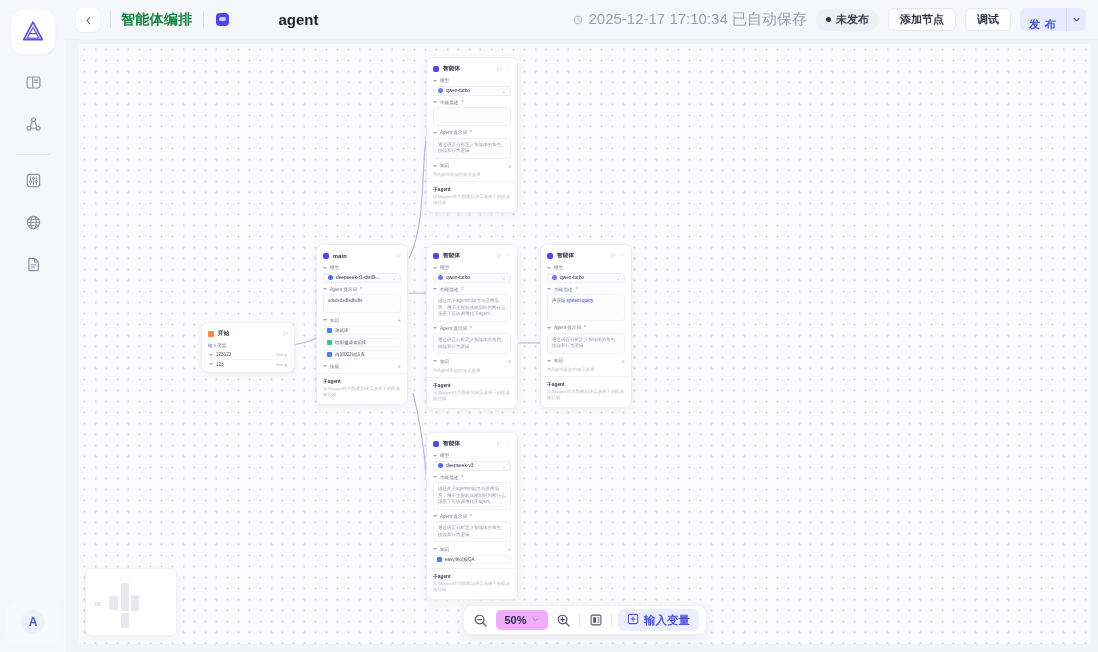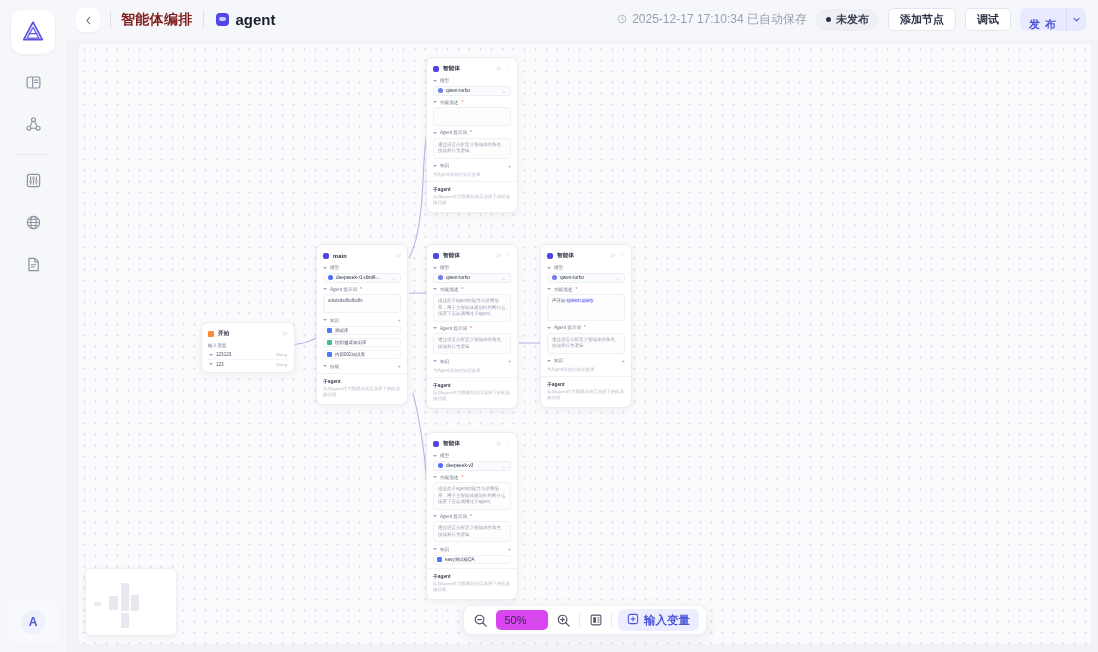--- a/index.html
+++ b/index.html
@@ -55,34 +55,34 @@
     display: flex; align-items: center;
     background: #f6f7fa;
     padding: 0 12px 0 10px;
   }
   .back-btn {
     width: 24px; height: 24px; border-radius: 7px; background: #ffffff;
     display: flex; align-items: center; justify-content: center;
     cursor: pointer; box-shadow: 0 1px 2px rgba(30,30,60,.05);
   }
   .vdiv { width: 1px; height: 17px; background: #dfe1e8; margin: 0 10px; }
-  .crumb-title { font-size: 14px; font-weight: 700; color: #7f1d1d; letter-spacing: .3px; }
+  .crumb-title { font-size: 14px; font-weight: 700; color: #15803d; letter-spacing: .3px; }
   .agent-chip { display: flex; align-items: center; gap: 7px; margin-left: 2px; }
   .agent-dot {
     width: 13px; height: 13px; border-radius: 4px; background: #4f46e5;
     position: relative; flex: 0 0 13px;
   }
   .agent-dot::after {
     content: ""; position: absolute; left: 3px; top: 4px;
     width: 7px; height: 4px; border-radius: 2px; background: #c9cdf7;
   }
-  .agent-name { font-size: 15px; font-weight: 700; color: #1c1f2b; }
+  .agent-name { font-size: 15px; font-weight: 700; color: #1c1f2b; margin-left: 43px; }
 
   .topbar-right { margin-left: auto; display: flex; align-items: center; gap: 9px; }
-  .save-info { display: flex; align-items: center; gap: 5px; color: #9a9db0; font-size: 12px; white-space: nowrap; justify-content: center; }
+  .save-info { display: flex; align-items: center; gap: 5px; color: #9a9db0; font-size: 15px; white-space: nowrap; justify-content: center; }
   .pill-unpub {
     display: flex; align-items: center; gap: 5px;
     background: #eef0f5; border-radius: 12px; height: 22px;
     padding: 0 10px; font-size: 11px; color: #3b3f52; font-weight: 600;
     cursor: pointer;
   }
   .pill-unpub .dt { width: 5px; height: 5px; border-radius: 50%; background: #2b2f40; }
   .btn-wht {
     height: 23px; padding: 0 11px; border-radius: 6px;
     background: #ffffff; border: 1px solid #e5e6ed;
@@ -195,23 +195,23 @@
   
   .toolbar {
     position: absolute; left: 50%; transform: translateX(-50%); bottom: 9px;
     height: 30px; background: #ffffff; border-radius: 8px;
     border: 1px solid #eef0f4;
     box-shadow: 0 3px 12px rgba(40,42,80,.09);
     display: flex; align-items: center; padding: 0 7px; gap: 6px;
   }
   .tb-ico { width: 19px; height: 19px; display: flex; align-items: center; justify-content: center; color: #5a5d72; cursor: pointer; border-radius: 5px; }
   .zoom-val {
-    height: 20px; min-width: 52px; border-radius: 5px; background: #d946ef;
+    height: 20px; min-width: 52px; border-radius: 5px; background: #f0abfc;
     display: flex; align-items: center; justify-content: center; gap: 4px;
-    font-size: 11px; color: #2c2f42; font-weight: 400; cursor: pointer;
+    font-size: 11px; color: #2c2f42; font-weight: 700; cursor: pointer;
   }
   .tb-sep { width: 1px; height: 15px; background: #e9eaf0; }
   .tb-add {
     height: 22px; border-radius: 6px; background: #eceeff;
     display: flex; align-items: center; gap: 5px; padding: 0 9px;
     font-size: 11.5px; color: #4b55d8; font-weight: 600; cursor: pointer;
   }
 </style>
 </head>
 <body>

